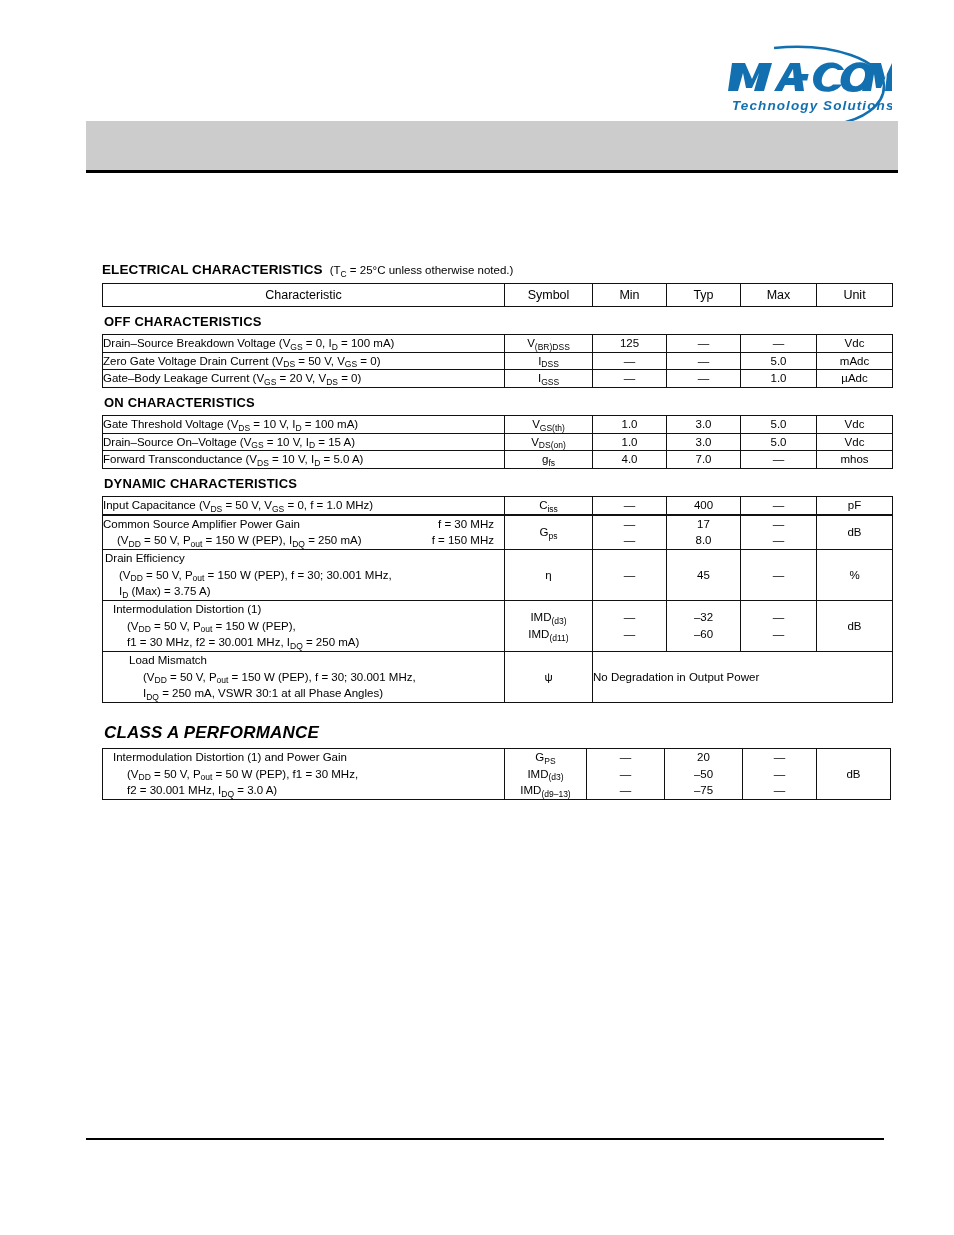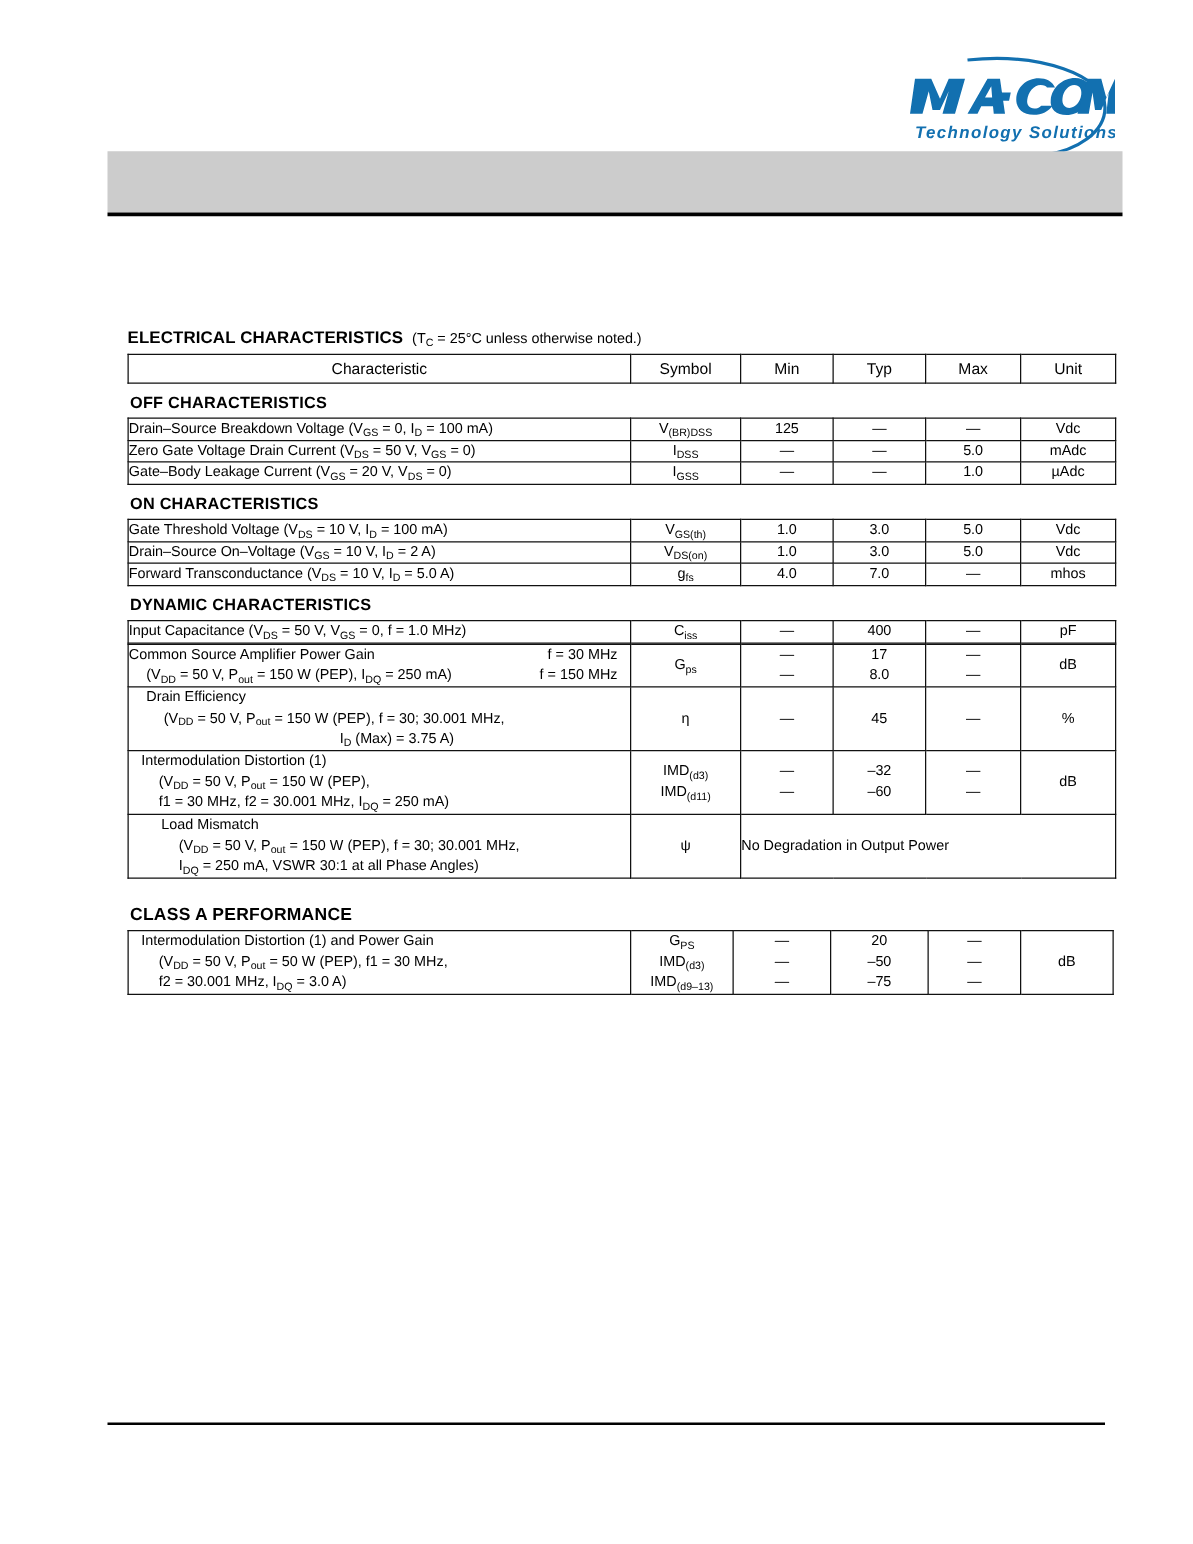--- a/index.html
+++ b/index.html
@@ -128,24 +128,25 @@
 
   
   #note-block {
     margin-top: 7px;
     font-size: 11.5px;
     line-height: 1.5;
   }
   #note-block .note-item { padding-left: 26px; }
 
   .cap-title {
-    font-size: 14px;
+    font-size: 17px;
     font-weight: bold;
     letter-spacing: .2px;
     margin: 20px 0 5px 2px;
+    font-style: italic;
   }
 </style>
 </head>
 <body>
 
 <div id="logo-block">
   <svg width="180" height="82" viewBox="0 0 180 82" xmlns="http://www.w3.org/2000/svg">
 
     <path d="M62 4 C120 -2 172 16 172 42 C172 62 150 76 124 80" fill="none" stroke="#1270b0" stroke-width="2.6"></path>
     <g fill="#1270b0">
@@ -250,21 +251,21 @@
     <tbody>
       <tr>
         <td class="char"><span>Gate Threshold Voltage (V</span><sub>DS</sub><span> = 10 V, I</span><sub>D</sub><span> = 100 mA)</span></td>
         <td class="sym"><span>V</span><sub>GS(th)</sub></td>
         <td class="val">1.0</td>
         <td class="val">3.0</td>
         <td class="val">5.0</td>
         <td class="unit">Vdc</td>
       </tr>
       <tr>
-        <td class="char"><span>Drain–Source On–Voltage (V</span><sub>GS</sub><span> = 10 V, I</span><sub>D</sub><span> = 2 A)</span></td>
+        <td class="char"><span>Drain–Source On–Voltage (V</span><sub>GS</sub><span> = 10 V, I</span><sub>D</sub><span> = 15 A)</span></td>
         <td class="sym"><span>V</span><sub>DS(on)</sub></td>
         <td class="val">1.0</td>
         <td class="val">3.0</td>
         <td class="val">5.0</td>
         <td class="unit">Vdc</td>
       </tr>
       <tr>
         <td class="char"><span>Forward Transconductance (V</span><sub>DS</sub><span> = 10 V, I</span><sub>D</sub><span> = 5.0 A)</span></td>
         <td class="sym"><span>g</span><sub>fs</sub></td>
         <td class="val">4.0</td>
@@ -329,24 +330,24 @@
             <div>8.0</div>
           </td>
         <td class="val">
             <div>—</div>
             <div>—</div>
           </td>
         <td class="unit topalign">dB</td>
       </tr>
 
       <tr>
-        <td class="char" style="padding-left:14px;">
+        <td class="char" style="padding-left:2px;">
           <div>Drain Efficiency</div>
           <div style="padding-left:14px;"><span>(V</span><sub>DD</sub><span> = 50 V, P</span><sub>out</sub><span> = 150 W (PEP), f = 30; 30.001 MHz,</span></div>
-          <div style="padding-left:14px;text-align:center;"><span>I</span><sub>D</sub><span> (Max) = 3.75 A)</span></div>
+          <div style="padding-left:14px;"><span>I</span><sub>D</sub><span> (Max) = 3.75 A)</span></div>
         </td>
         <td class="sym topalign">η</td>
         <td class="val topalign">—</td>
         <td class="val topalign">45</td>
         <td class="val topalign">—</td>
         <td class="unit topalign">%</td>
       </tr>
 
       <tr>
         <td class="char" style="padding-left:10px;">

